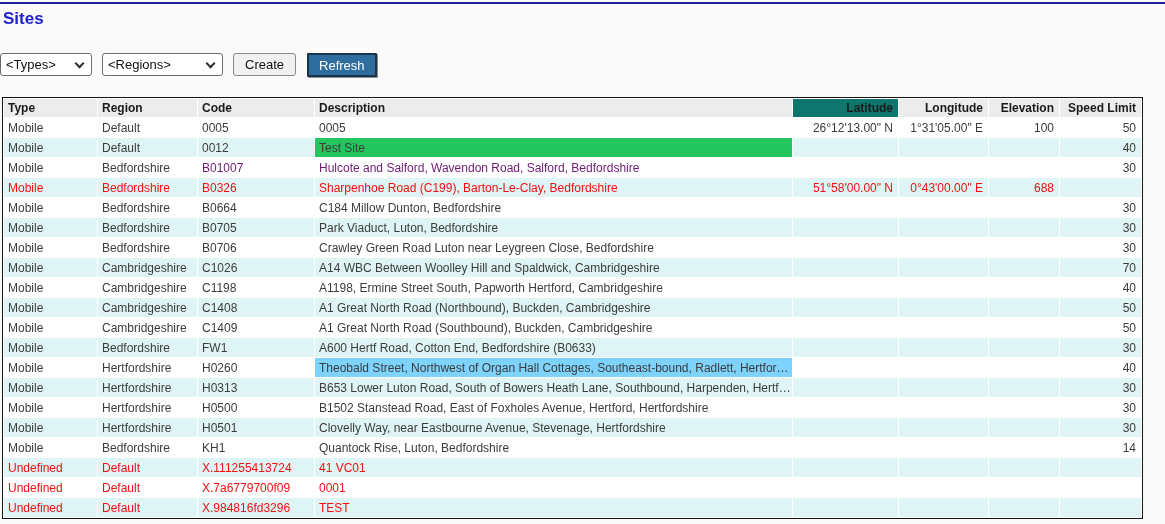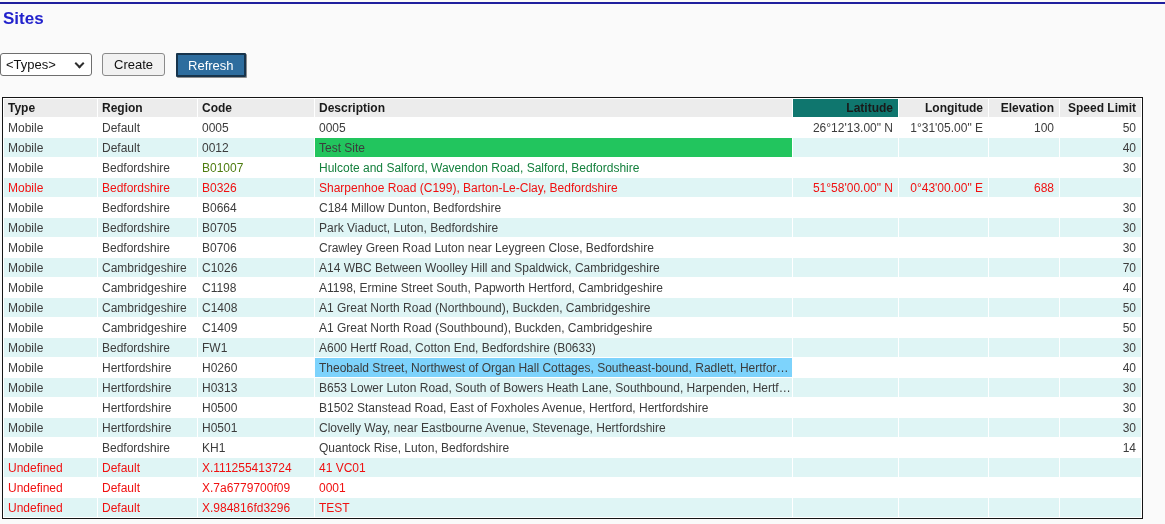--- a/index.html
+++ b/index.html
@@ -71,20 +71,26 @@
 <body style="background: rgb(250, 250, 250);">
 
 <div class="top-bar" style="background: rgb(31, 31, 158);"></div>
 
 <h1 class="page-title" style="color: rgb(34, 34, 204);">Sites</h1>
 
 <div class="toolbar">
   <span class="select-wrap">
     <select class="select-types">
       <option>&lt;Types&gt;</option>
+    </select>
+    <span class="chev"></span>
+  </span>
+  <span class="select-wrap">
+    <select class="select-regions">
+      <option>&lt;Regions&gt;</option>
     </select>
     <span class="chev"></span>
   </span>
   <button class="btn-create">Create</button>
   <button class="btn-refresh" style="background: rgb(46, 109, 158);">Refresh</button>
 </div>
 
 <table class="sites">
   <colgroup>
     <col style="width:93px">
@@ -125,22 +131,22 @@
         <td style="background: rgb(223, 245, 245); color: rgb(60, 60, 60);">0012</td>
         <td style="background: #22c55e; color: rgb(60, 60, 60);">Test Site</td>
         <td class="al-right" style="background: rgb(223, 245, 245); color: rgb(60, 60, 60);"></td>
         <td class="al-right" style="background: rgb(223, 245, 245); color: rgb(60, 60, 60);"></td>
         <td class="al-right" style="background: rgb(223, 245, 245); color: rgb(60, 60, 60);"></td>
         <td class="al-right" style="background: rgb(223, 245, 245); color: rgb(60, 60, 60);">40</td>
       </tr>
       <tr>
         <td style="background: rgb(255, 255, 255); color: rgb(60, 60, 60);">Mobile</td>
         <td style="background: rgb(255, 255, 255); color: rgb(60, 60, 60);">Bedfordshire</td>
-        <td style="background: rgb(255, 255, 255); color: #4d7c0f;">B01007</td>
-        <td style="background: rgb(255, 255, 255); color: #15803d;">Hulcote and Salford, Wavendon Road, Salford, Bedfordshire</td>
+        <td style="background: rgb(255, 255, 255); color: #701a75;">B01007</td>
+        <td style="background: rgb(255, 255, 255); color: #701a75;">Hulcote and Salford, Wavendon Road, Salford, Bedfordshire</td>
         <td class="al-right" style="background: rgb(255, 255, 255); color: rgb(60, 60, 60);"></td>
         <td class="al-right" style="background: rgb(255, 255, 255); color: rgb(60, 60, 60);"></td>
         <td class="al-right" style="background: rgb(255, 255, 255); color: rgb(60, 60, 60);"></td>
         <td class="al-right" style="background: rgb(255, 255, 255); color: rgb(60, 60, 60);">30</td>
       </tr>
       <tr>
         <td style="background: rgb(223, 245, 245); color: rgb(240, 16, 16);">Mobile</td>
         <td style="background: rgb(223, 245, 245); color: rgb(240, 16, 16);">Bedfordshire</td>
         <td style="background: rgb(223, 245, 245); color: rgb(240, 16, 16);">B0326</td>
         <td style="background: rgb(223, 245, 245); color: rgb(240, 16, 16);">Sharpenhoe Road (C199), Barton-Le-Clay, Bedfordshire</td>

